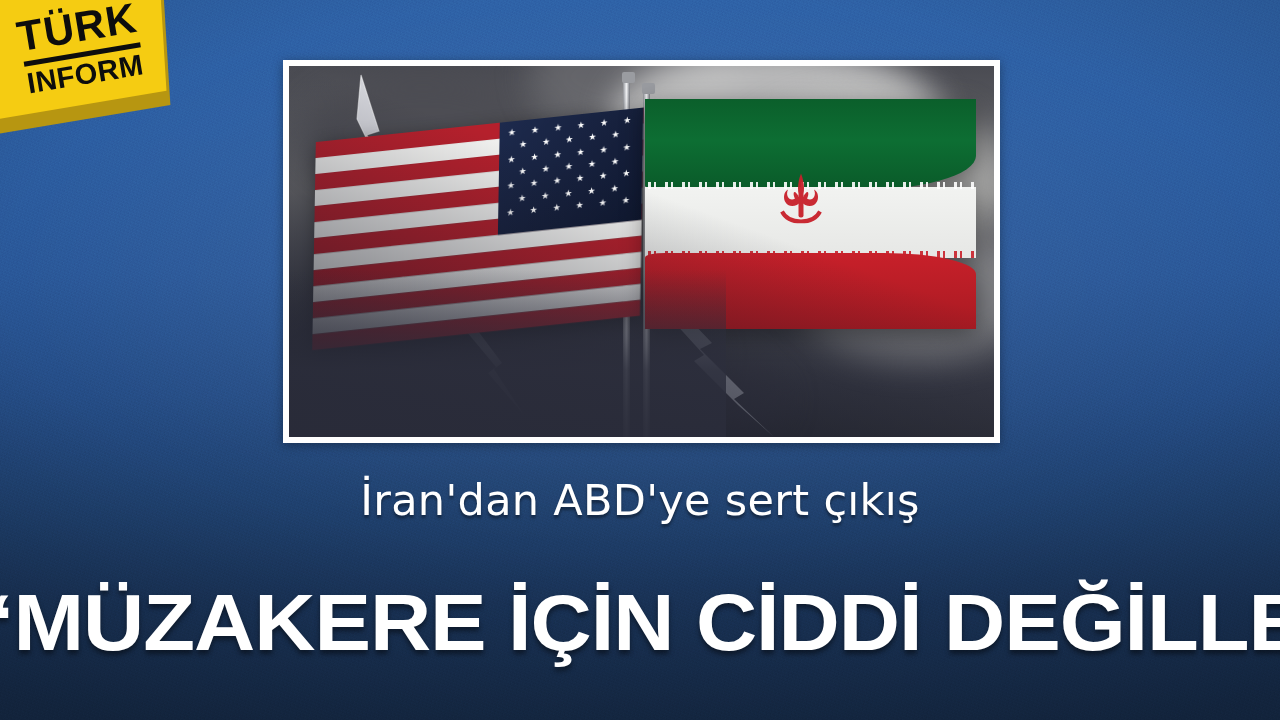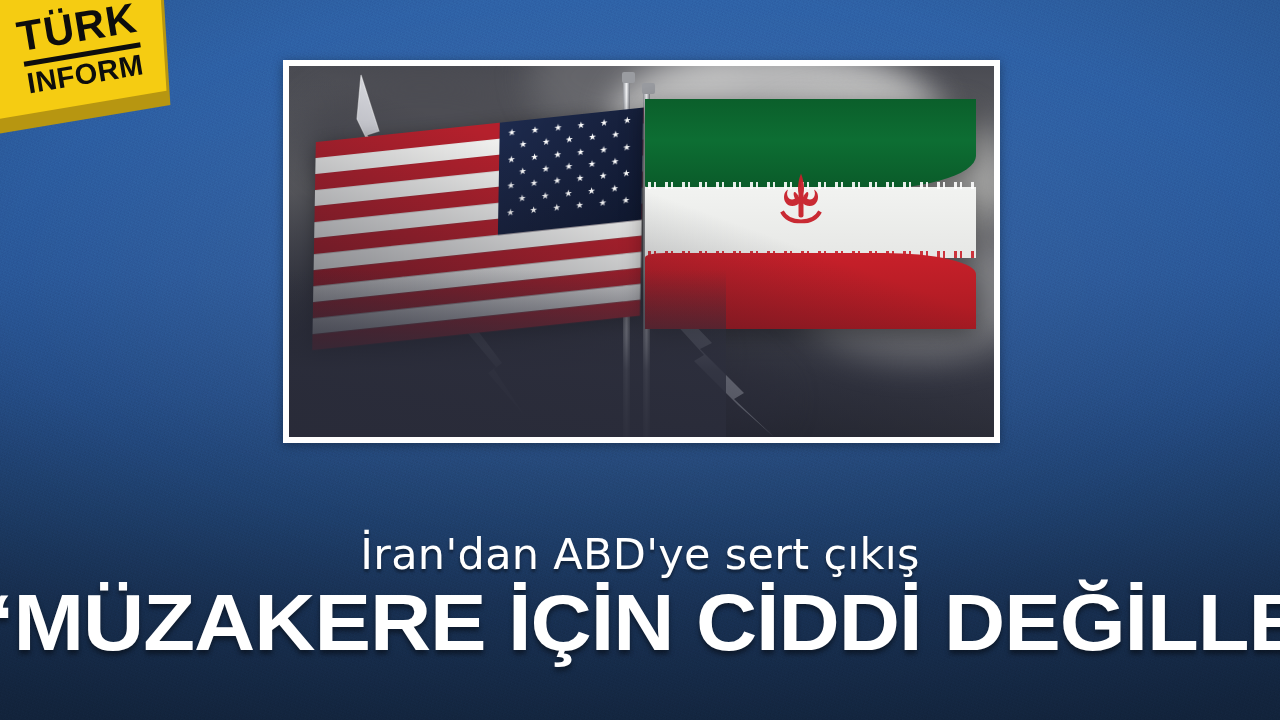--- a/index.html
+++ b/index.html
@@ -138,21 +138,21 @@
     position:absolute;inset:0;
     background:linear-gradient(200deg, rgba(0,0,0,0) 40%, rgba(20,22,34,.55) 78%, rgba(16,18,28,.78) 100%);
   }
   .photo-dark2{
     position:absolute;left:0;bottom:0;width:62%;height:45%;
     background:linear-gradient(180deg, rgba(44,46,60,0) 0%, rgba(44,46,60,.85) 60%, rgba(42,44,58,.95) 100%);
   }
 
   
   .subtitle{
-    position:absolute;left:0;top:529px;width:1280px;text-align:center;
+    position:absolute;left:0;top:475px;width:1280px;text-align:center;
     font-family:"DejaVu Sans", sans-serif;
     font-weight:400;font-size:43px;color:#ffffff;letter-spacing:.3px;
     text-shadow:0 3px 3px rgba(0,0,0,.42);
     white-space:nowrap;
   }
   .headline{
     position:absolute;left:10px;top:583px;width:1260px;
     font-family:"Liberation Sans Narrow","Liberation Sans", sans-serif;
     font-weight:bold;font-size:80px;color:#ffffff;
     letter-spacing:-1px;white-space:nowrap;line-height:1;

